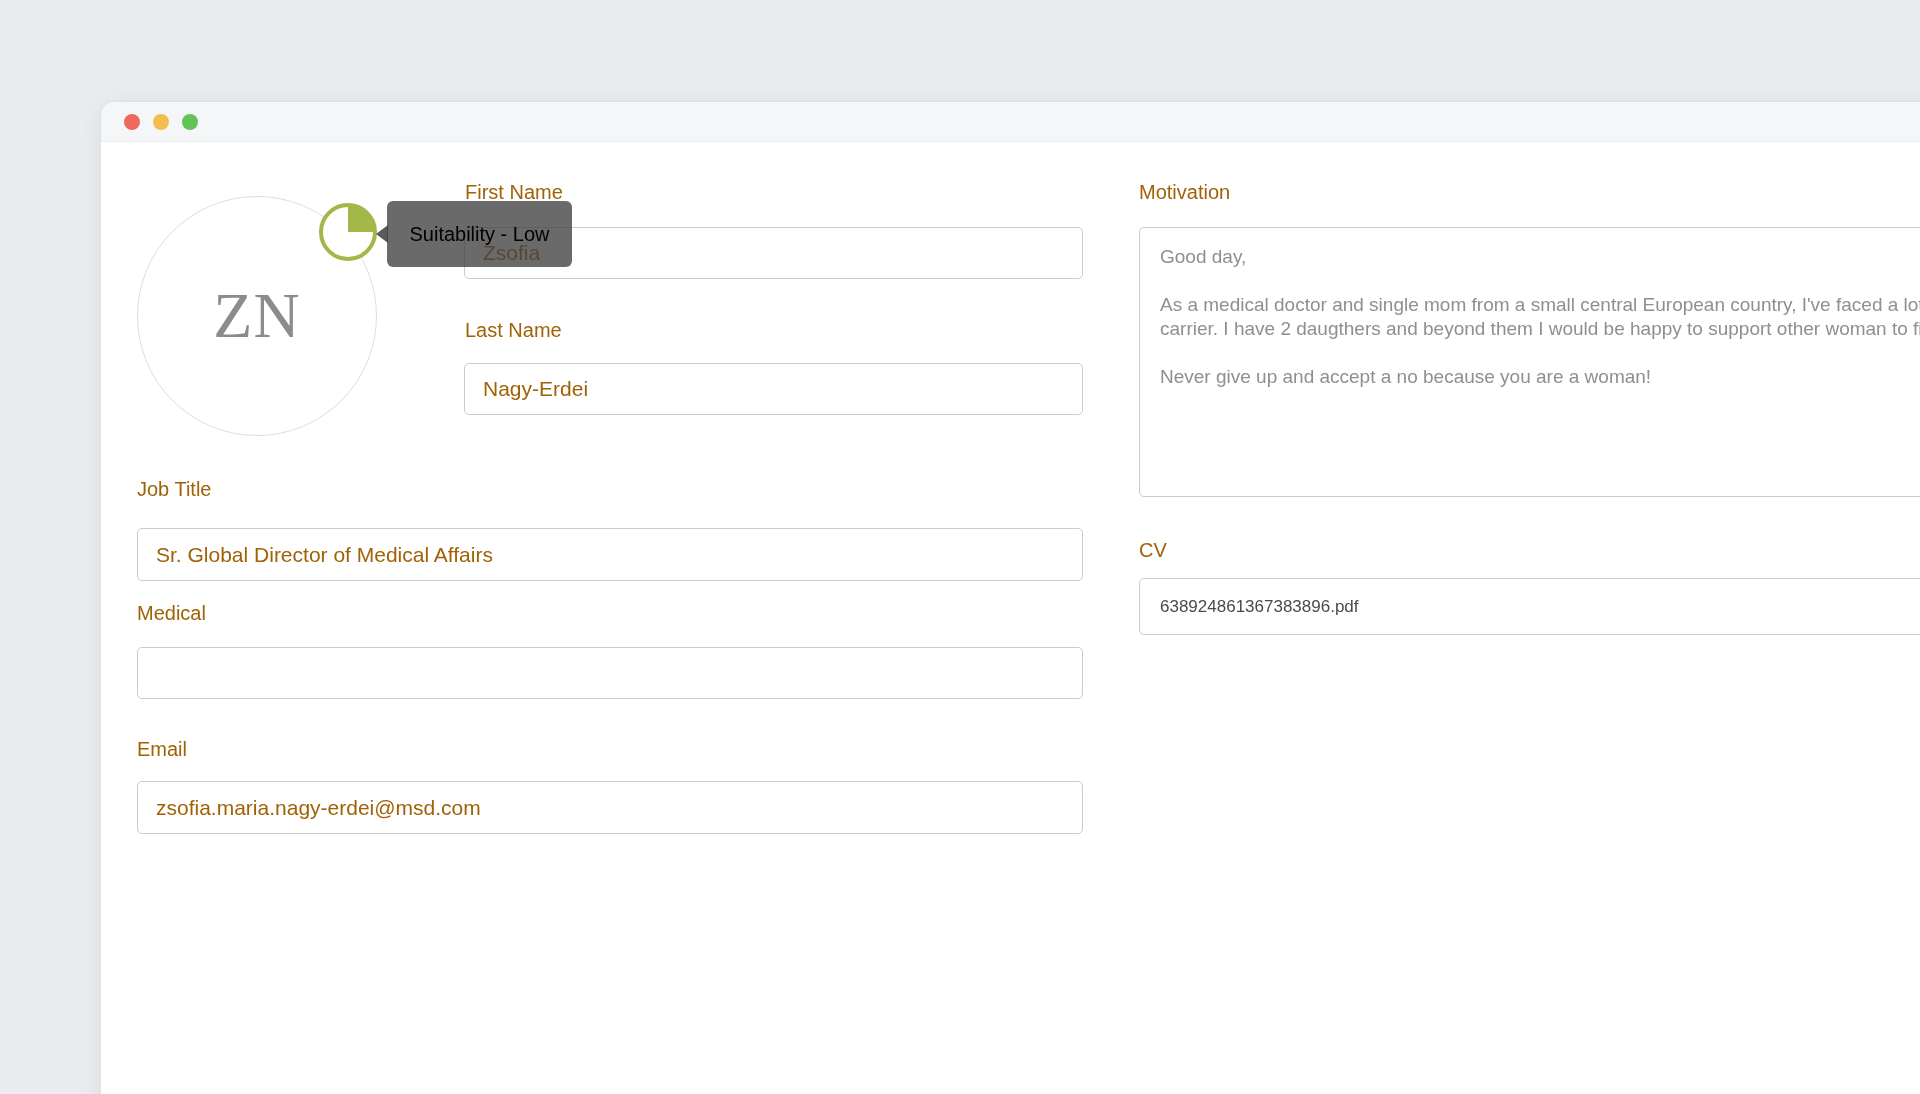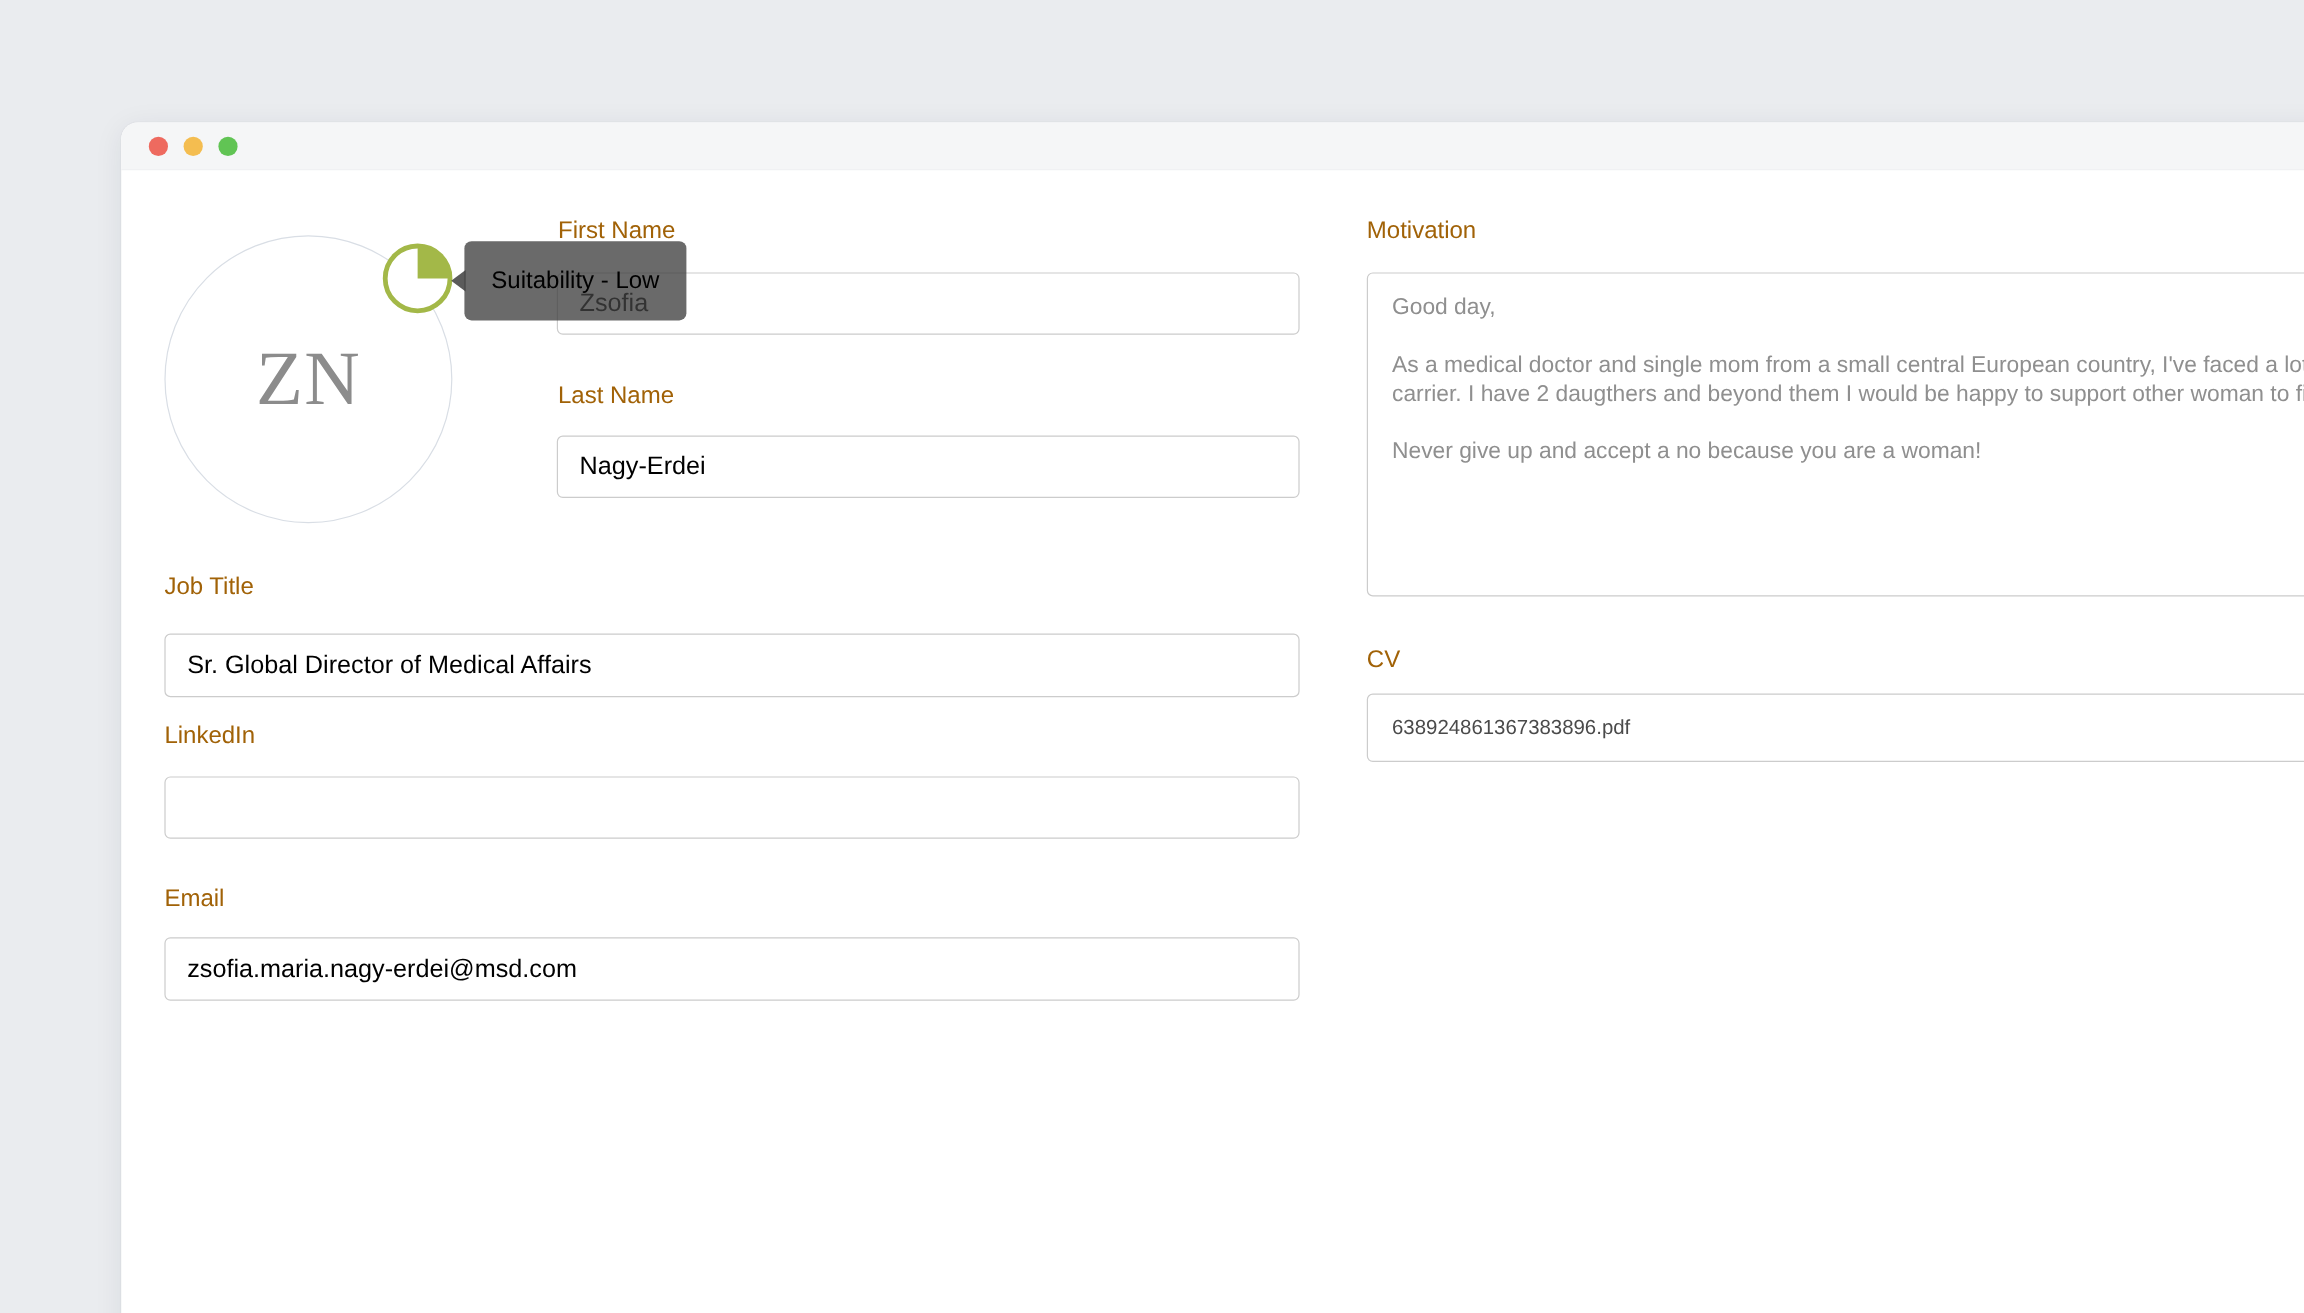--- a/index.html
+++ b/index.html
@@ -43,21 +43,21 @@
   .tooltip-arrow {
     position:absolute; left:-11px; top:50%; margin-top:-9px;
     width:0; height:0;
     border-top:9px solid transparent; border-bottom:9px solid transparent;
     border-right:12px solid rgba(64,64,64,0.86);
   }
 
   .field-label { position:absolute; font-size:20px; color:#a16207; height:24px; }
   .text-input {
     position:absolute; border:1px solid #cccccc; border-radius:5px; background:#fff;
-    font-family:"Liberation Sans", sans-serif; font-size:21px; color:#000000;
+    font-family:"Liberation Sans", sans-serif; font-size:21px; color:#a16207;
     padding:0 18px; outline:none;
   }
 
   .lbl-first    { left:364px; top:79px;  }
   .in-first     { left:363px; top:125px; width:619px; height:52px; }
   .lbl-last     { left:364px; top:217px; }
   .in-last      { left:363px; top:261px; width:619px; height:52px; }
   .lbl-job      { left:36px;  top:376px; }
   .in-job       { left:36px;  top:426px; width:946px; height:53px; }
   .lbl-linkedin { left:36px;  top:500px; }
@@ -110,21 +110,21 @@
 
   <div class="field-label lbl-first">First Name</div>
   <input class="text-input in-first" type="text" value="Zsofia" style="">
 
   <div class="field-label lbl-last">Last Name</div>
   <input class="text-input in-last" type="text" value="Nagy-Erdei" style="">
 
   <div class="field-label lbl-job">Job Title</div>
   <input class="text-input in-job" type="text" value="Sr. Global Director of Medical Affairs" style="">
 
-  <div class="field-label lbl-linkedin">LinkedIn</div>
+  <div class="field-label lbl-linkedin">Medical</div>
   <input class="text-input in-linkedin" type="text" style="">
 
   <div class="field-label lbl-email">Email</div>
   <input class="text-input in-email" type="text" value="zsofia.maria.nagy-erdei@msd.com" style="">
 
   <div class="field-label lbl-motivation">Motivation</div>
   <div class="motivation-box">Good day,
 
 As a medical doctor and single mom from a small central European country, I've faced a lot of challan
 carrier. I have 2 daugthers and beyond them I would be happy to support other woman to find their wa

